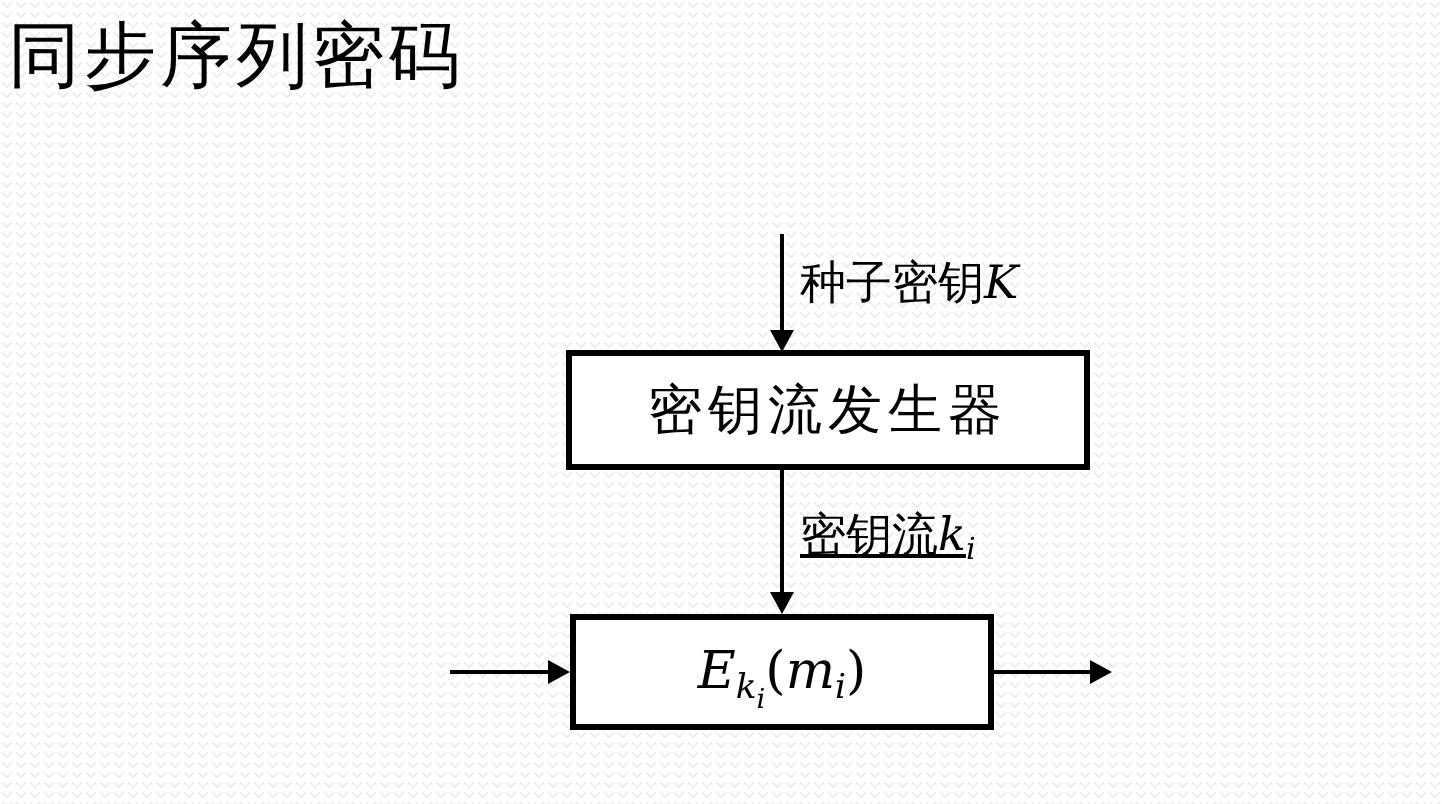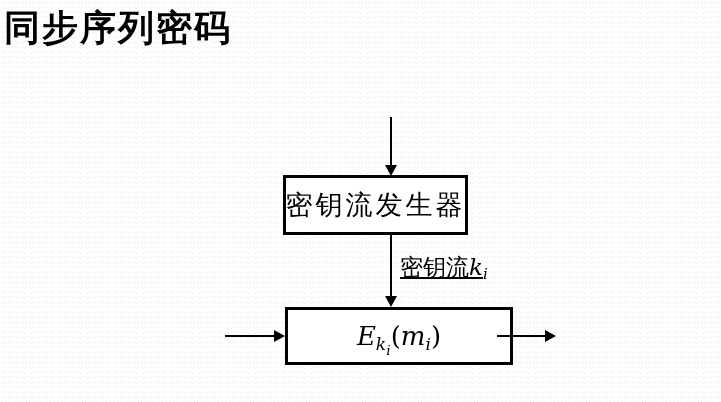--- a/index.html
+++ b/index.html
@@ -20,43 +20,43 @@
   .slide {
     position: absolute;
     inset: 0;
     z-index: 1;
   }
   .page-title {
     position: absolute;
     left: 4px;
     top: 4px;
     font-size: 36px;
-    font-weight: bold;
+    font-weight: normal;
     letter-spacing: 2px;
     color: #000000;
     white-space: nowrap;
   }
   .box {
     position: absolute;
     border: 3px solid #000000;
     background: #ffffff;
     display: flex;
     align-items: center;
     justify-content: center;
     white-space: nowrap;
   }
   .box-generator {
     left: 283px; top: 175px;
-    width: 185px; height: 60px;
+    width: 262px; height: 60px;
     font-size: 27px;
     letter-spacing: 3px;
   }
   .box-encrypt {
     left: 285px; top: 307px;
-    width: 228px; height: 58px;
+    width: 212px; height: 58px;
     font-size: 26px;
   }
   .lbl {
     position: absolute;
     font-size: 23px;
     white-space: nowrap;
     color: #000000;
   }
   .lbl-seed      { left: 400px; top: 126px; }
   .lbl-keystream { left: 400px; top: 252px; text-decoration: underline; }
@@ -120,20 +120,23 @@
 </svg>
 
 <div class="slide">
 
   <h1 class="page-title">同步序列密码</h1>
 
   <div class="arrow-down a-seed">
     <span class="shaft"></span>
     <span class="head"></span>
   </div>
+  <div class="lbl lbl-seed">
+    <span>种子密钥</span><span class="var">K</span>
+  </div>
 
   <div class="box box-generator">
     <span>密钥流发生器</span>
   </div>
 
   <div class="arrow-down a-keystream">
     <span class="shaft"></span>
     <span class="head"></span>
   </div>
   <div class="lbl lbl-keystream">

